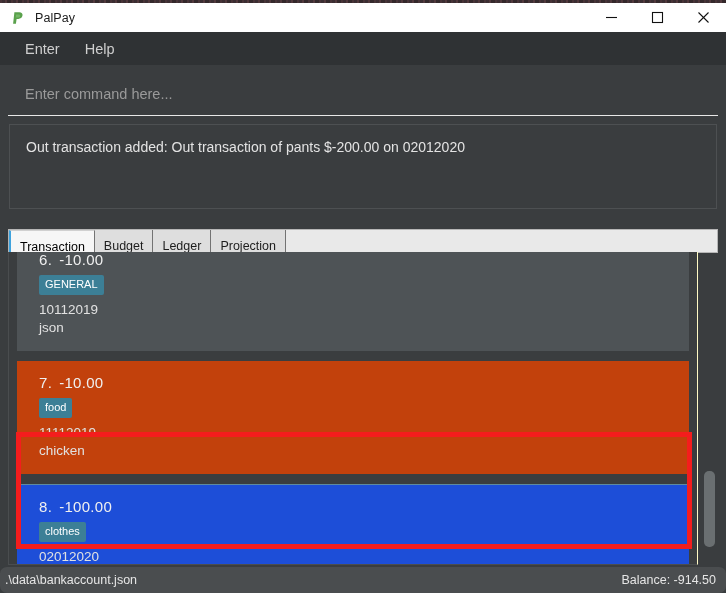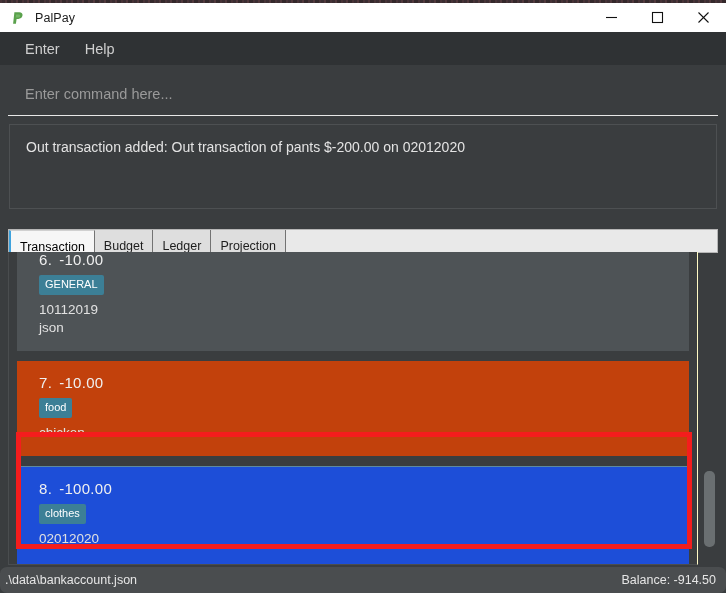--- a/index.html
+++ b/index.html
@@ -346,20 +346,21 @@
         <div class="txn-tag">GENERAL</div>
         <div class="txn-date">10112019</div>
         <div class="txn-desc">json</div>
       </div>
 
       <div class="txn-card">
         <div class="txn-amount">
           <span class="txn-index">7.</span><span>-10.00</span>
         </div>
         <div class="txn-tag">food</div>
+        <div class="txn-date">11112019</div>
         <div class="txn-desc">chicken</div>
       </div>
 
       <div class="txn-card selected">
         <div class="txn-amount">
           <span class="txn-index">8.</span><span>-100.00</span>
         </div>
         <div class="txn-tag">clothes</div>
         <div class="txn-date">02012020</div>
         

